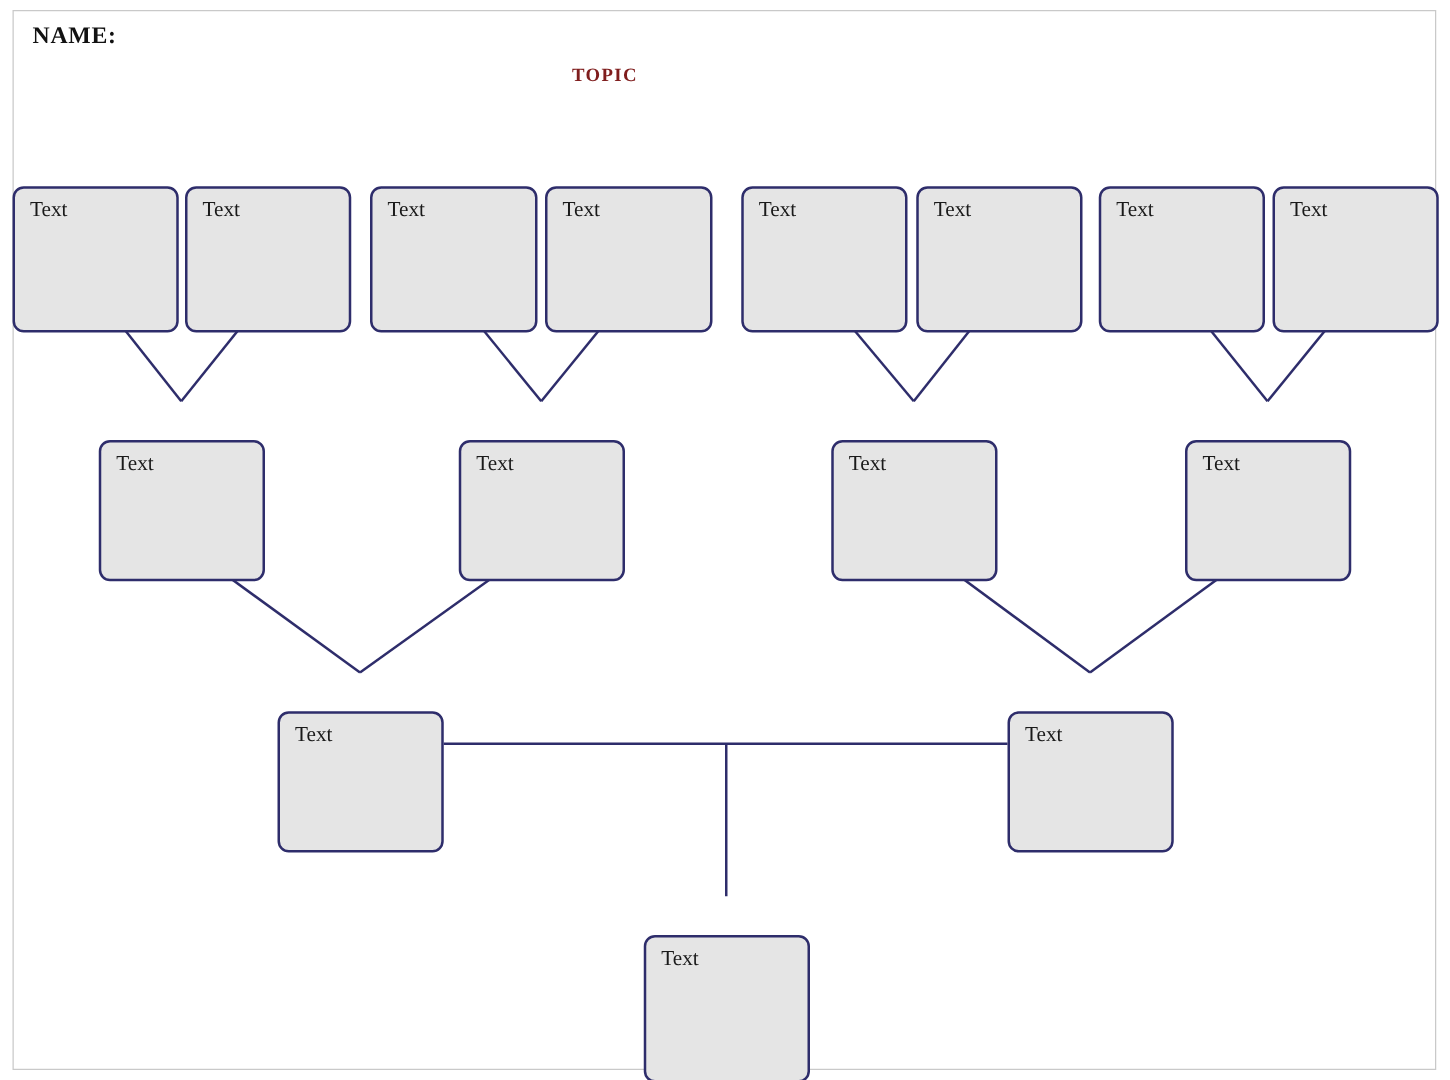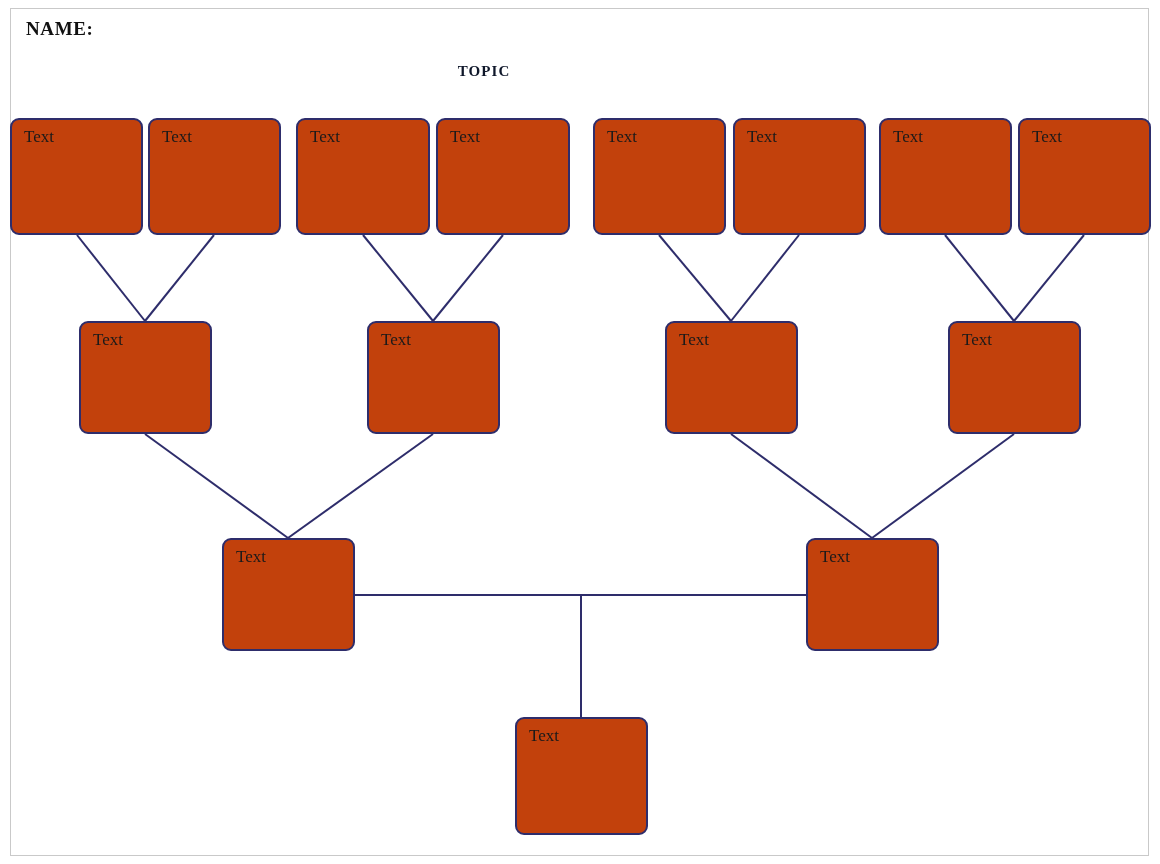--- a/index.html
+++ b/index.html
@@ -32,42 +32,43 @@
     top: 18px;
     font-family: "Liberation Serif", "DejaVu Serif", serif;
     font-weight: bold;
     font-size: 19px;
     letter-spacing: 0.6px;
     color: #111111;
   }
   #topic-title {
     position: absolute;
     left: 0;
-    top: 63px;
+    top: 53px;
     width: 968px;
     text-align: center;
     font-family: "Liberation Serif", "DejaVu Serif", serif;
     font-weight: bold;
     font-size: 15px;
     letter-spacing: 1.1px;
-    color: #0f172a;
+    color: #7f1d1d;
   }
   
   #connectors {
     position: absolute;
     left: 0;
     top: 0;
     width: 1160px;
     height: 864px;
   }
   .node {
     position: absolute;
-    background: #c2410c;
+    background: #e5e5e5;
     border: 2px solid #14532d;
     border-radius: 9px;
+    margin-top: 31px;
   }
   .node-label {
     position: absolute;
     left: 12px;
     top: 7px;
     font-family: "Liberation Serif", "DejaVu Serif", serif;
     font-size: 17px;
     color: #1a1a1a;
     white-space: nowrap;
   }

